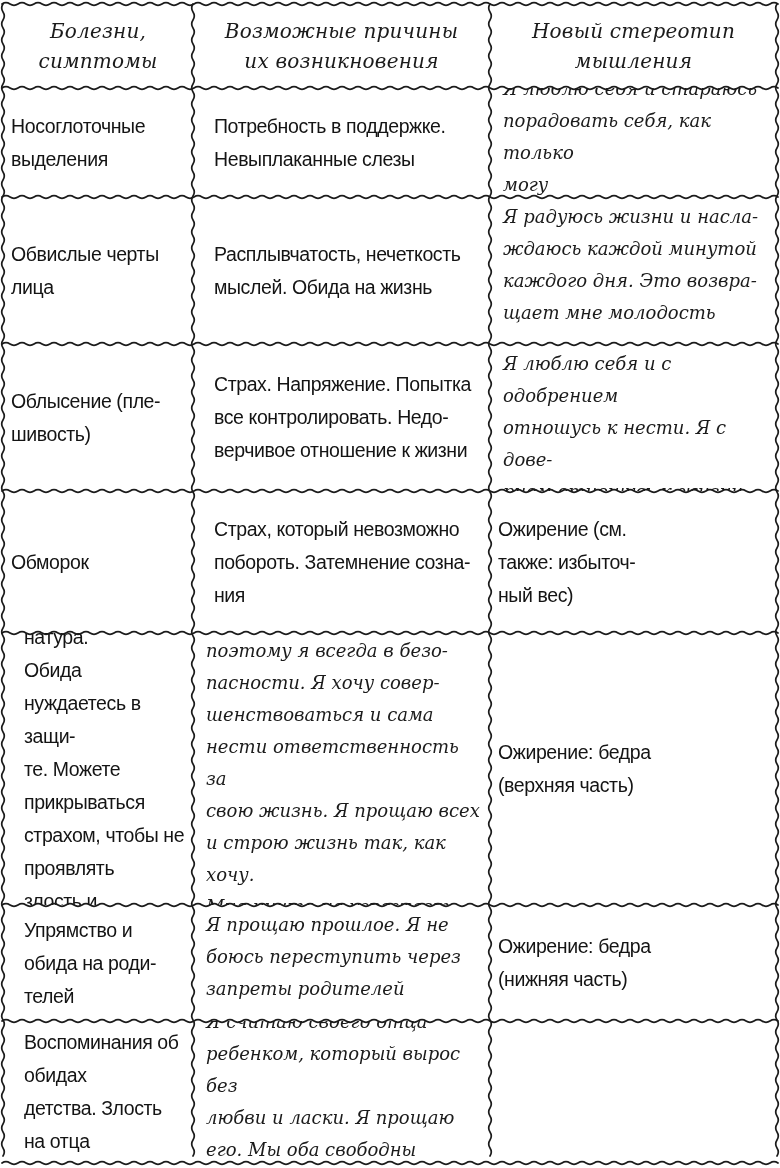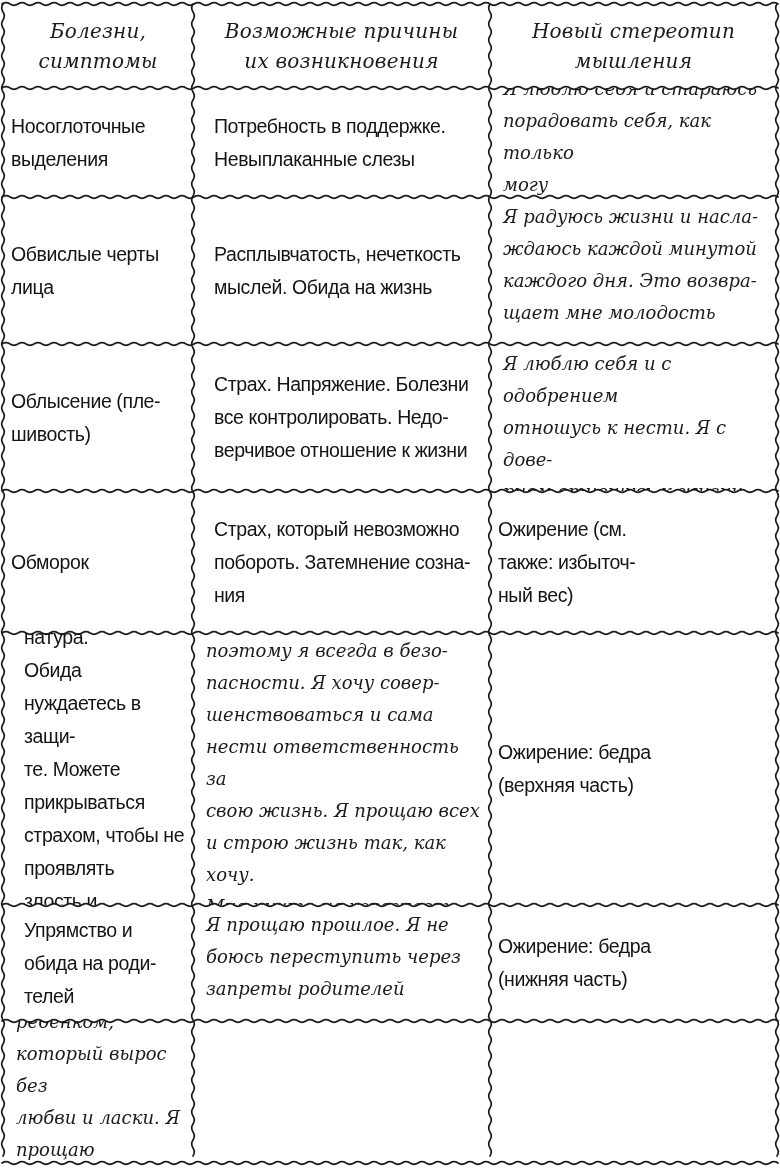--- a/index.html
+++ b/index.html
@@ -118,21 +118,21 @@
 ждаюсь каждой минутой
 каждого дня. Это возвра-
 щает мне молодость</span>
     </div>
 
     <div class="cell sans col1">
       <span class="txt">Облысение (пле-
 шивость)</span>
     </div>
     <div class="cell sans col2">
-      <span class="txt">Страх. Напряжение. Болезни
+      <span class="txt">Страх. Напряжение. Попытка
 все контролировать. Недо-
 верчивое отношение к жизни</span>
     </div>
     <div class="cell script">
       <span class="txt">Я в полной безопасности.
 Я люблю себя и с одобрением
 отношусь к нести. Я с дове-
 рием отношусь к жизни</span>
     </div>
 
@@ -178,20 +178,24 @@
     </div>
     <div class="cell script">
       <span class="txt">Я прощаю прошлое. Я не
 боюсь переступить через
 запреты родителей</span>
     </div>
 
     <div class="cell sans col1">
       <span class="txt">Ожирение: бедра
 (нижняя часть)</span>
+    </div>
+    <div class="cell sans col2">
+      <span class="txt">Воспоминания об обидах
+детства. Злость на отца</span>
     </div>
     <div class="cell script">
       <span class="txt">Я считаю своего отца
 ребенком, который вырос без
 любви и ласки. Я прощаю
 его. Мы оба свободны</span>
     </div>
   </div>
 
   <svg id="rules" width="780" height="1168" viewBox="0 0 780 1168" xmlns="http://www.w3.org/2000/svg">

